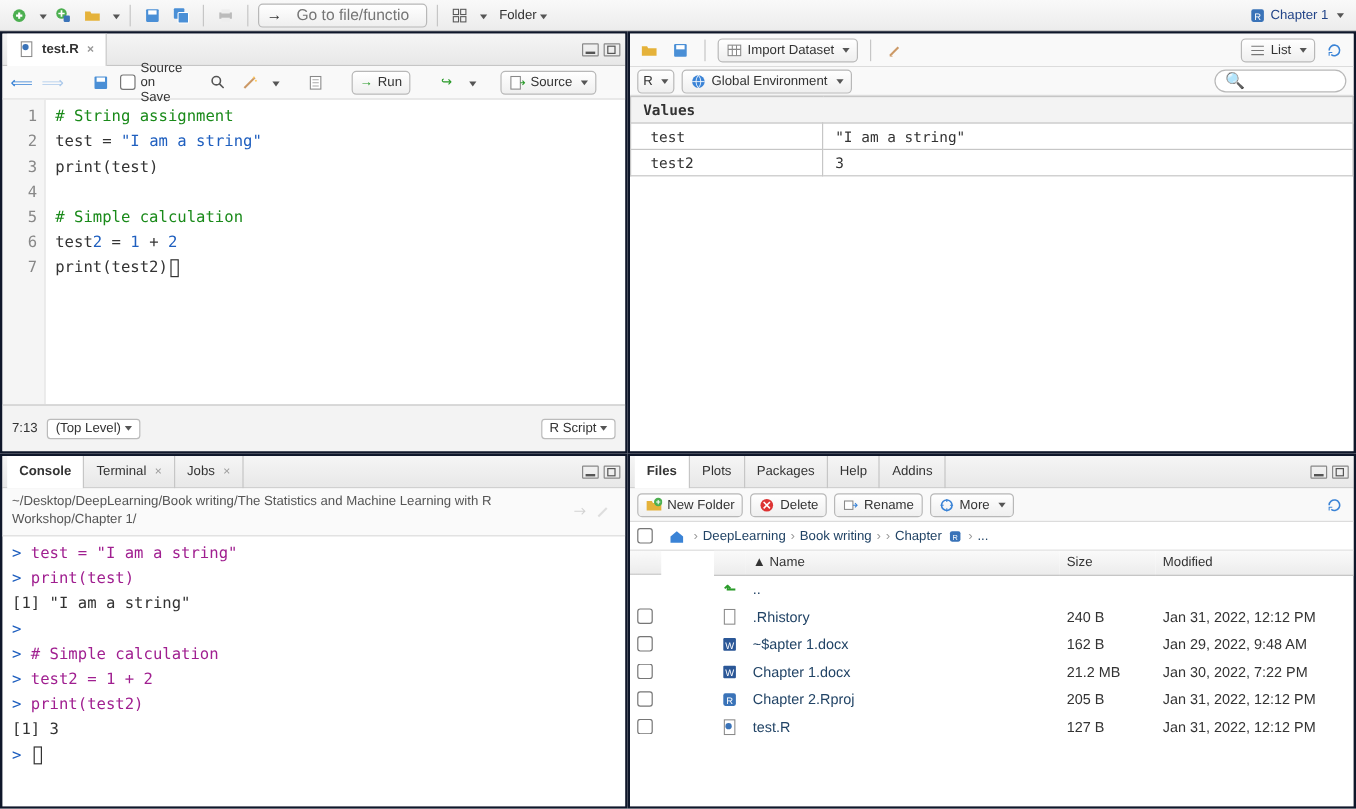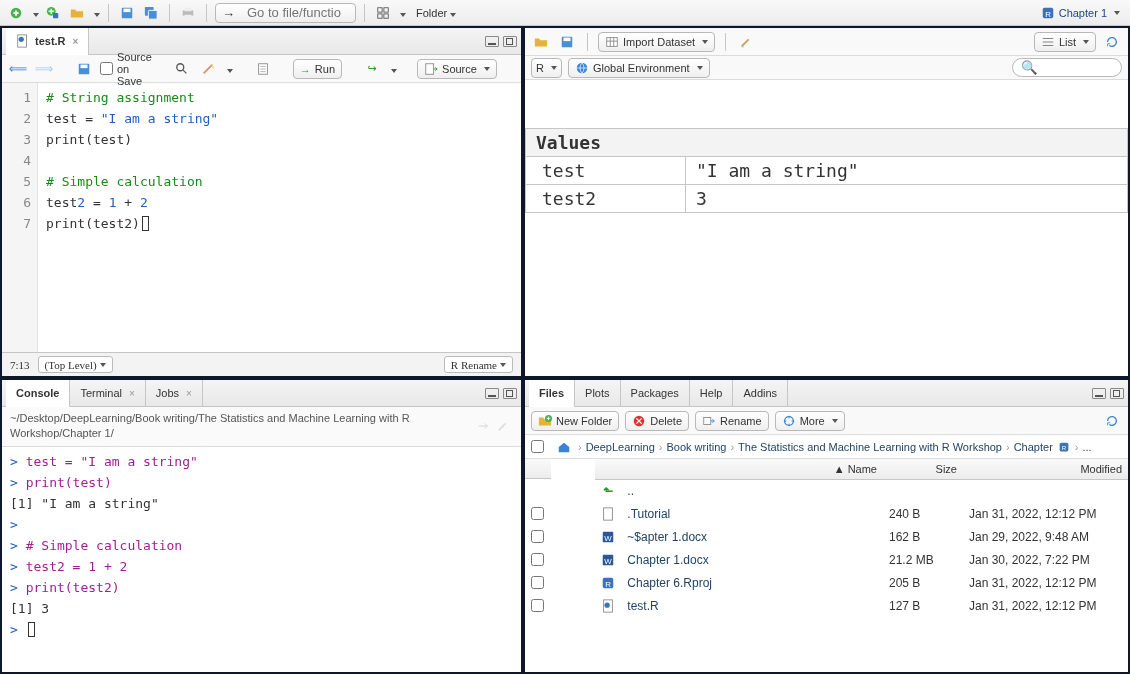--- a/index.html
+++ b/index.html
@@ -35,42 +35,42 @@
   .icon-arr { font-size: 13px; line-height: 1; }
   .chk { display: inline-flex; align-items: center; gap: 4px; font-size: 11px; cursor: pointer; }
 
   
   .editor { flex: 1; display: flex; overflow: hidden; }
   .gutter { width: 36px; background: #f5f5f5; text-align: right; padding: 4px 6px 0 0; border-right: 1px solid #e3e3e3; color: #888; line-height: 21px; }
   .code { flex: 1; padding: 4px 8px 0 8px; line-height: 21px; white-space: pre; }
   .tok-cmt { color: #1a8a1a; }
   .tok-str { color: #1f5fbf; }
   .tok-num { color: #1f5fbf; }
-  .status-bar { height: 24px; border-top: 1px solid #c6c6c6; background: #f3f3f3; display: flex; align-items: center; font-size: 11px; padding: 0 8px; gap: 8px; font-family: Liberation Serif, serif; }
+  .status-bar { height: 39px; border-top: 1px solid #c6c6c6; background: #f3f3f3; display: flex; align-items: center; font-size: 11px; padding: 0 8px; gap: 8px; }
   .status-bar .sel { border: 1px solid #bbb; border-radius: 3px; padding: 0 6px; height: 17px; display: inline-flex; align-items: center; background: #fff; }
 
   
-  .env-tbl { width: 100%; border-collapse: collapse; font-size: 18px; margin-top: 48px; }
+  .env-tbl { width: 100%; border-collapse: collapse; font-size: 12px; }
   .env-tbl td { border: 1px solid #c6c6c6; padding: 3px 10px; height: 22px; }
   .env-tbl .hdr { background: #f3f3f3; font-weight: bold; }
   .env-search { margin-left: auto; }
   .env-search input { height: 19px; width: 110px; border: 1px solid #b8b8b8; border-radius: 10px; padding: 0 8px; }
 
   
   .console-body { flex: 1; padding: 4px 8px; line-height: 21px; overflow: hidden; }
   .prmpt { color: #1f5fbf; }
   .cons-cmd { color: #a01f90; }
   .cursorbox { display:inline-block; width:7px; height:15px; border:1px solid #333; vertical-align: text-bottom; margin-left:2px; }
 
   
   .crumbs { display: flex; align-items: center; height: 24px; padding: 0 6px; gap: 4px; border-bottom: 1px solid #dcdcdc; font-size: 11px; background: #fff; }
   .crumb { color: #246; cursor: pointer; }
   .crumb-sep { color: #999; }
   .file-tbl { width: 100%; border-collapse: collapse; font-size: 12px; }
-  .file-tbl th { text-align: right; font-weight: normal; background: linear-gradient(#fafafa,#ececec); border-bottom: 1px solid #c6c6c6; padding: 3px 6px; height: 20px; font-size: 11px; }
+  .file-tbl th { text-align: left; font-weight: normal; background: linear-gradient(#fafafa,#ececec); border-bottom: 1px solid #c6c6c6; padding: 3px 6px; height: 20px; font-size: 11px; }
   .file-tbl td { padding: 3px 6px; height: 23px; }
   .file-tbl td.name a { color: #246; text-decoration: none; cursor: pointer; }
   .file-tbl td.sz, .file-tbl th.sz { width: 80px; }
   .file-tbl td.mod, .file-tbl th.mod { width: 165px; }
   .file-tbl td.chk, .file-tbl th.chk { width: 26px; text-align: center; }
   .file-tbl td.ico, .file-tbl th.ico { width: 22px; text-align: center; }
 
   .path-line { padding: 4px 8px; color: #555; font-size: 11px; border-bottom: 1px solid #dcdcdc; background: #fafafa; display: flex; align-items: center; }
 
   
@@ -241,21 +241,21 @@
         </div>
       <div class="code" id="code"><div><span class="tok-cmt"># String assignment</span></div><div>test = <span class="tok-str">"I am a string"</span></div><div>print(test)</div><div>&nbsp;</div><div><span class="tok-cmt"># Simple calculation</span></div><div>test<span class="tok-num">2</span> = <span class="tok-num">1</span> + <span class="tok-num">2</span></div><div>print(test2)<span class="cursorbox"></span></div></div>
     </div>
     <div class="status-bar">
       <span>7:13</span>
       <span class="sel dd-arrow">
           <span>(Top Level)</span>
         </span>
       <span class="spacer"></span>
       <span class="sel dd-arrow">
-          <span>R Rename</span>
+          <span>R Script</span>
         </span>
     </div>
   </div>
 
   <div class="pane">
     <div class="sub-tb">
       <span class="tb-btn">
           <svg class="ico" viewBox="0 0 16 16">
             <path d="M1 4h5l1 2h8v7H1z" fill="#e5b23a"></path>
           </svg>
@@ -422,21 +422,20 @@
       <span class="tb-btn">
           <svg class="ico" viewBox="0 0 16 16">
             <path d="M2 8l6-5 6 5v6H2z" fill="#3a83d6"></path>
           </svg>
         </span>
     <span class="crumb-sep">›</span>
         <span class="crumb">DeepLearning</span>
         <span class="crumb-sep">›</span>
         <span class="crumb">Book writing</span>
         <span class="crumb-sep">›</span>
-        <span class="crumb">The Statistics and Machine Learning with R Workshop</span>
         <span class="crumb-sep">›</span>
         <span class="crumb">Chapter</span>
         <span><svg class="ico" viewBox="0 0 16 16">
             <rect x="3" y="3" width="10" height="10" rx="2" fill="#3a73b8"></rect>
             <text x="8" y="11" text-anchor="middle" font-size="7" fill="#fff">R</text>
           </svg></span>
         <span class="crumb-sep">›</span>
         <span class="crumb">...</span>
       </div>
     <table class="file-tbl" id="file-table">
@@ -459,21 +458,21 @@
           </tr>
         </tbody>
         <tbody>
           <tr>
             <td class="chk">
               <input type="checkbox" style="">
             </td>
             <td class="ico"><svg class="ico" viewBox="0 0 16 16">
                 <rect x="3" y="1" width="10" height="14" fill="#fff" stroke="#888"></rect>
               </svg></td>
-            <td class="name"><a>.Tutorial</a></td>
+            <td class="name"><a>.Rhistory</a></td>
             <td class="sz">240 B</td>
             <td class="mod">Jan 31, 2022, 12:12 PM</td>
           </tr>
         </tbody>
         <tbody>
           <tr>
             <td class="chk">
               <input type="checkbox" style="">
             </td>
             <td class="ico"><svg class="ico" viewBox="0 0 16 16">
@@ -501,21 +500,21 @@
         </tbody>
         <tbody>
           <tr>
             <td class="chk">
               <input type="checkbox" style="">
             </td>
             <td class="ico"><svg class="ico" viewBox="0 0 16 16">
                 <rect x="2" y="2" width="12" height="12" rx="2" fill="#3a73b8"></rect>
                 <text x="8" y="12" text-anchor="middle" font-size="9" fill="#fff">R</text>
               </svg></td>
-            <td class="name"><a>Chapter 6.Rproj</a></td>
+            <td class="name"><a>Chapter 2.Rproj</a></td>
             <td class="sz">205 B</td>
             <td class="mod">Jan 31, 2022, 12:12 PM</td>
           </tr>
         </tbody>
         <tbody>
           <tr>
             <td class="chk">
               <input type="checkbox" style="">
             </td>
             <td class="ico"><svg class="ico" viewBox="0 0 16 16">

